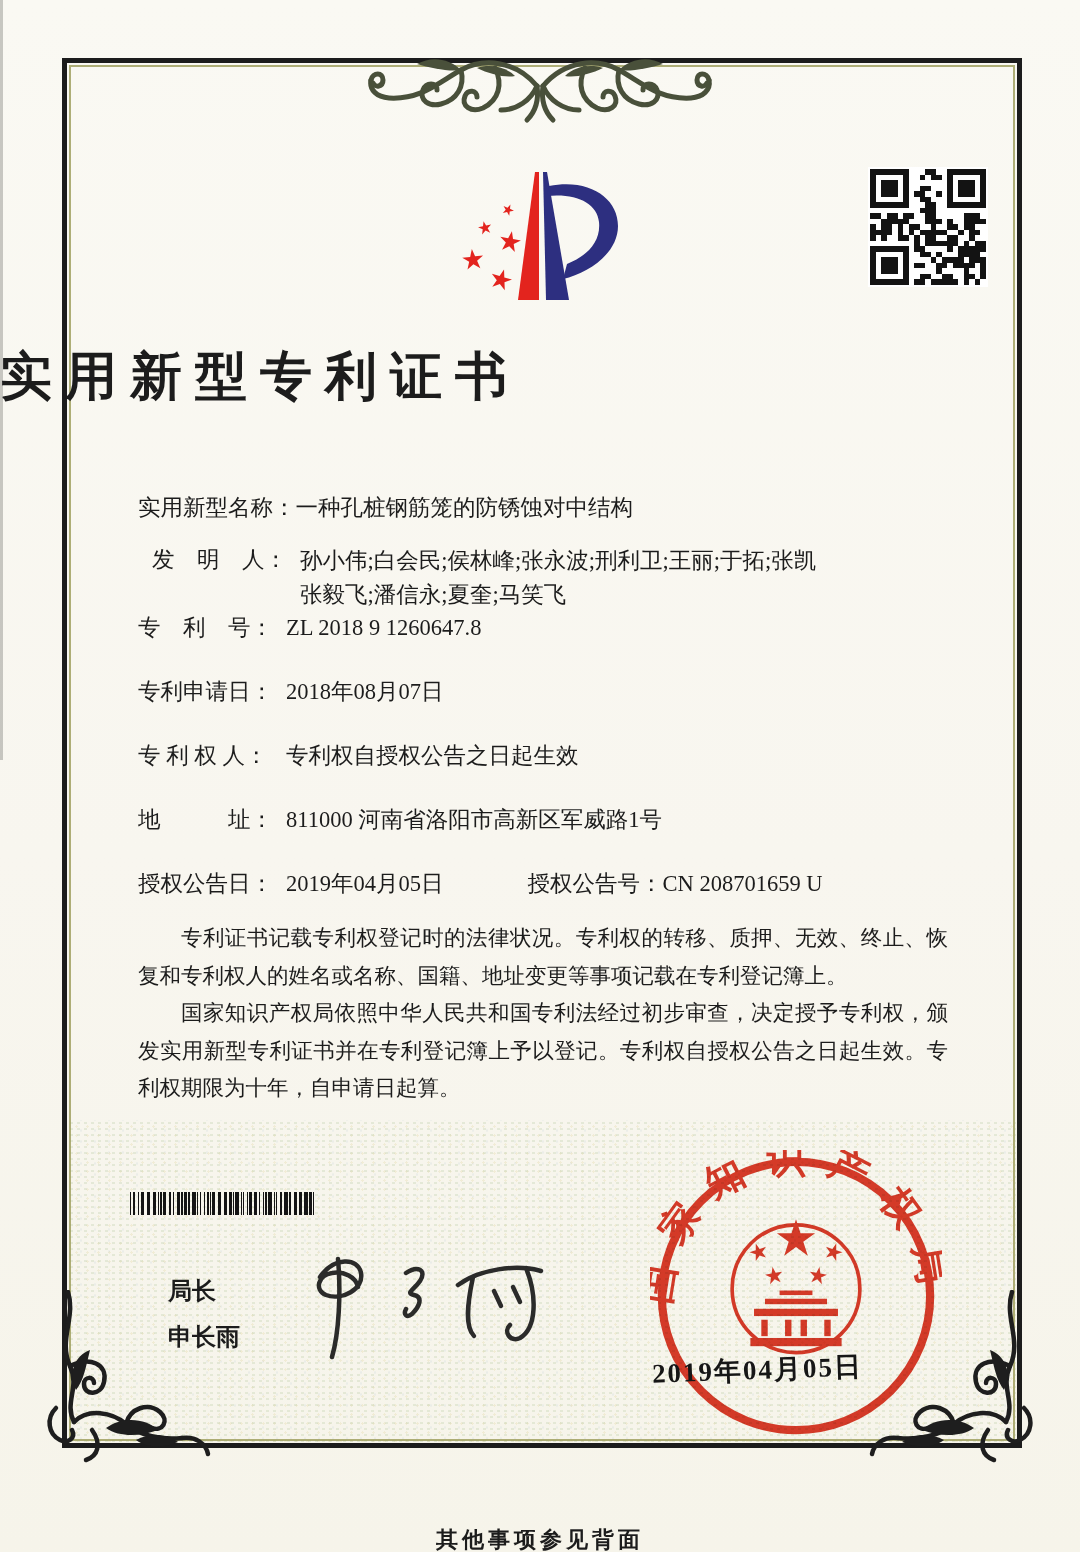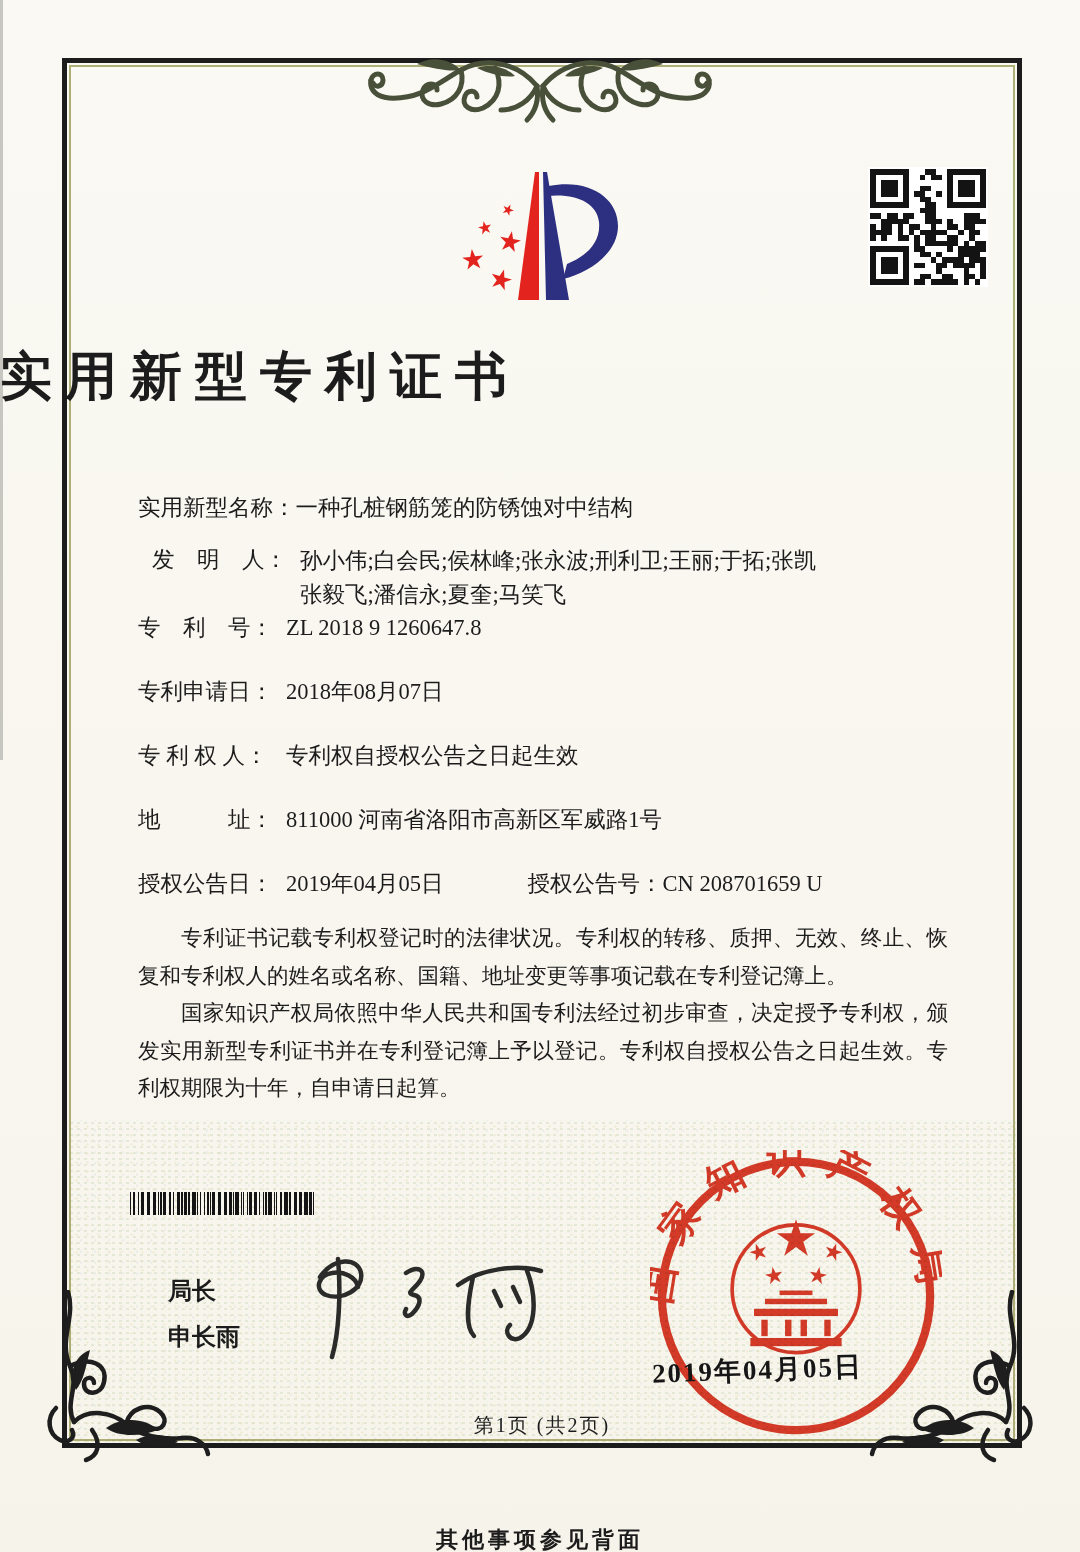--- a/index.html
+++ b/index.html
@@ -673,15 +673,14 @@
       <rect x="114" y="174" width="92" height="8"></rect>
       <rect x="122" y="186" width="7" height="18"></rect>
       <rect x="148" y="186" width="7" height="18"></rect>
       <rect x="165" y="186" width="7" height="18"></rect>
       <rect x="191" y="186" width="7" height="18"></rect>
       <rect x="110" y="206" width="100" height="9"></rect>
     </g>
   </svg>
   <div class="seal-date">2019年04月05日</div>
 
-  <div class="page-num">第1页 (共2页)</div>
   <div class="back-note">其他事项参见背面</div>
 </div>
 
 </body></html>

